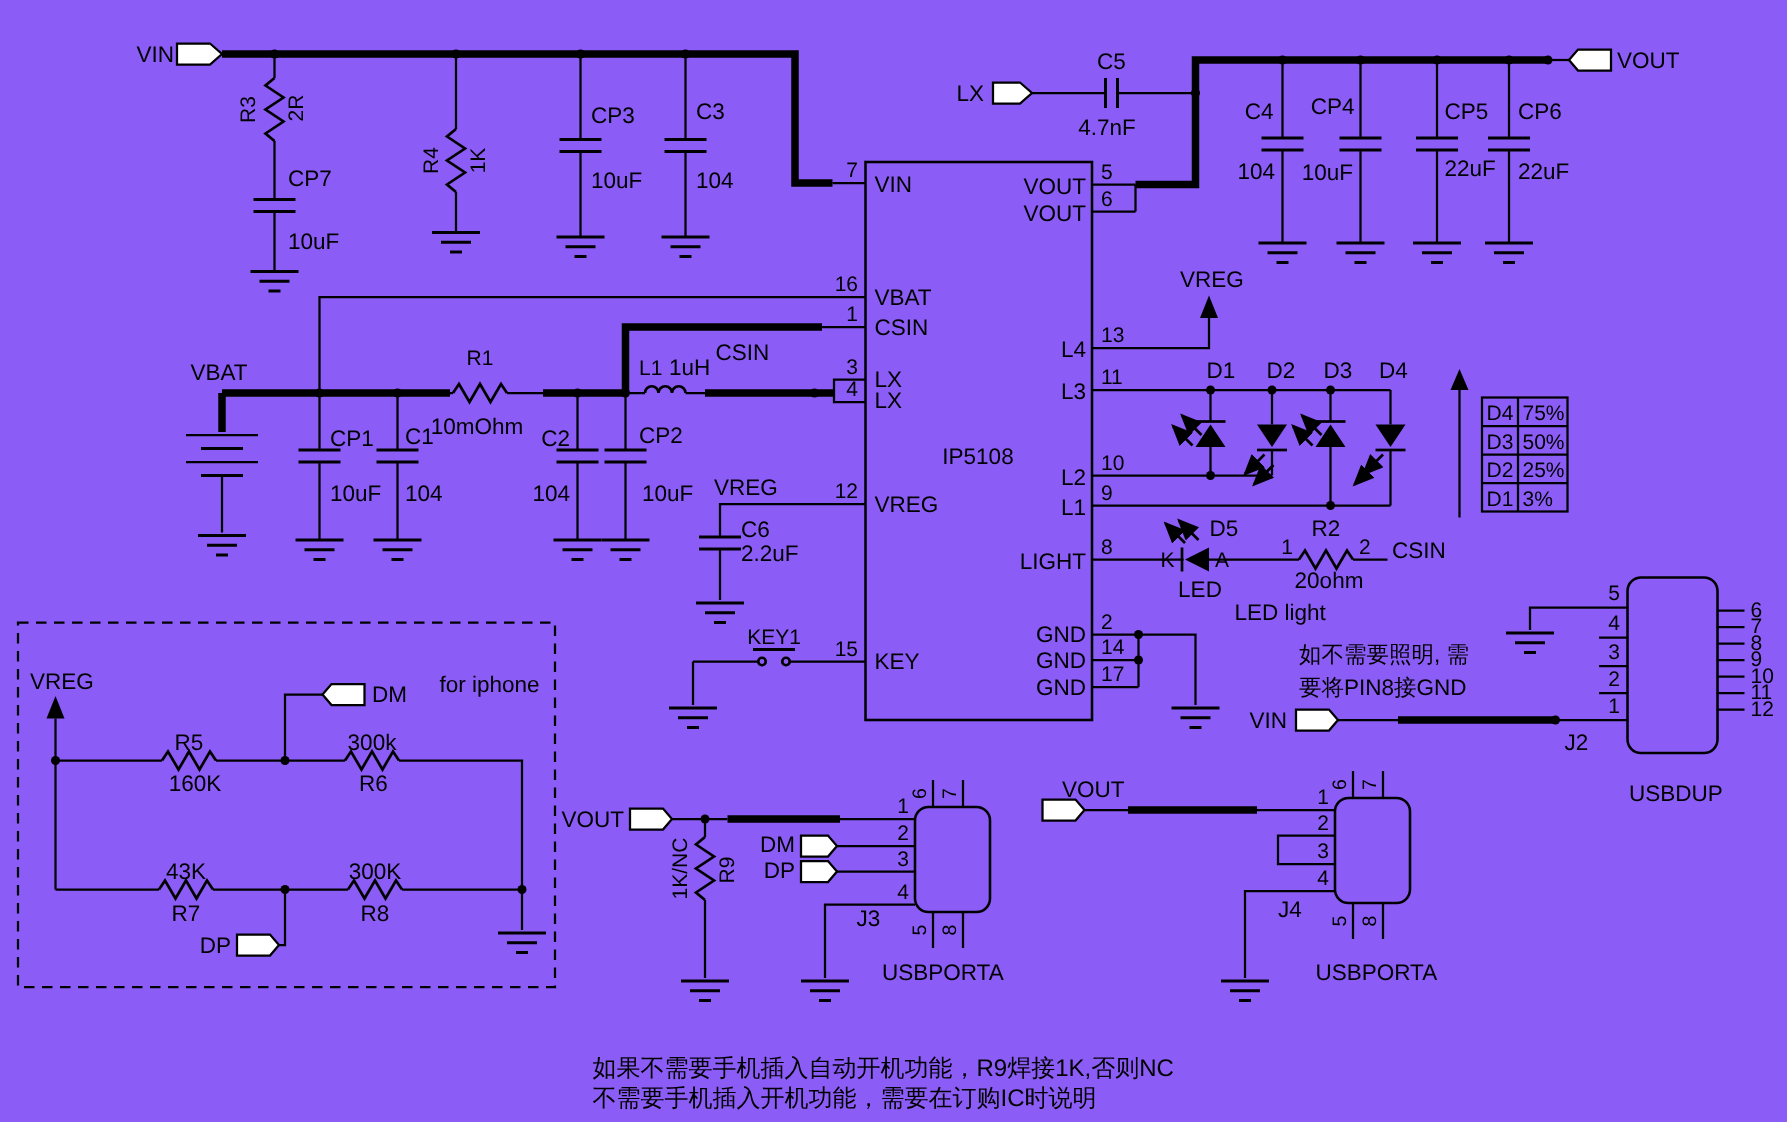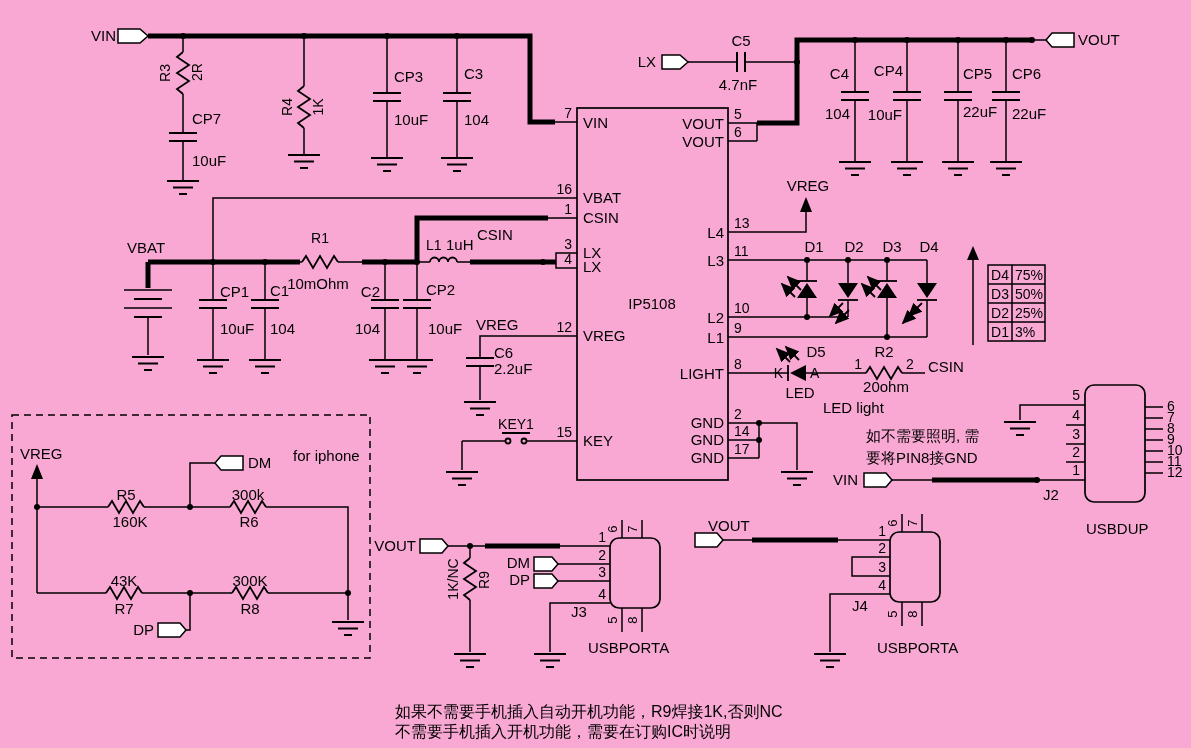--- a/index.html
+++ b/index.html
@@ -1,16 +1,16 @@
 <!DOCTYPE html>
 <html><head>
 <meta charset="utf-8">
 <style>
   html,body{margin:0;padding:0;background:#ffffff;}
-  .stage{position:relative;width:1191px;height:748px;background:#f9a8d4;overflow:hidden;}
+  .stage{position:relative;width:1191px;height:748px;background:#8b5cf6;overflow:hidden;}
   svg{display:block;}
   svg text{font-family:"Liberation Sans", sans-serif;fill:#000;font-size:15px;}
   text.n{font-size:14px;}
   text.r{font-size:13px;}
   text.big{font-size:16px;}
   .wire{stroke:#000;stroke-width:1.5;fill:none;}
   .thick{stroke:#000;stroke-width:5;fill:none;}
   .part{stroke:#000;stroke-width:1.8;fill:none;}
   .body{stroke:#000;stroke-width:1.7;fill:none;}
   .tag{stroke:#000;stroke-width:1.5;fill:#fff;}

